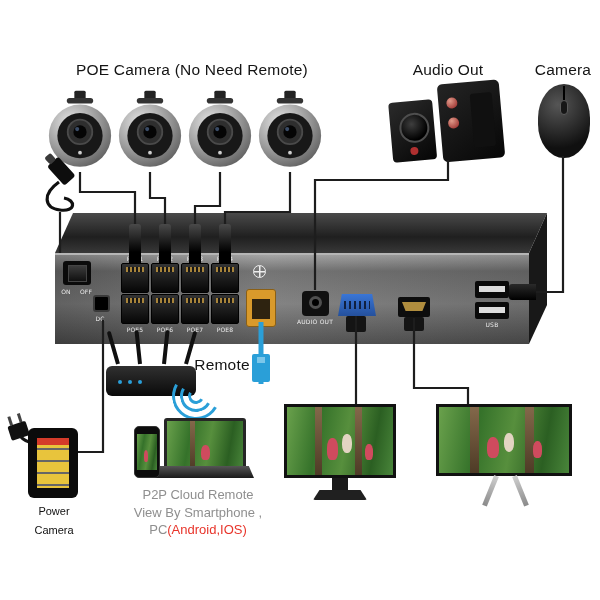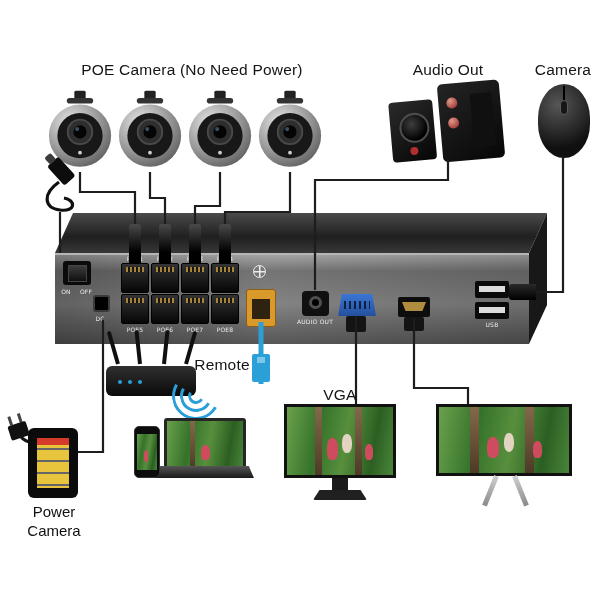--- a/index.html
+++ b/index.html
@@ -40,21 +40,21 @@
         <circle cx="35" cy="48" r="33" fill="url(#camg)"></circle>
         <circle cx="35" cy="48" r="24" fill="#181818"></circle>
         <circle cx="35" cy="44" r="13" fill="#2e2e2e" stroke="#4a4a4a" stroke-width="2"></circle>
         <circle cx="35" cy="44" r="7" fill="#050505"></circle>
         <circle cx="32" cy="41" r="2.2" fill="#3b4c66"></circle>
         <circle cx="35" cy="66" r="2" fill="#cfcfcf"></circle>
       </symbol>
     </defs>
   </svg>
 
-  <div class="lbl" style="left:72px;top:61px;width:240px">POE Camera (No Need Power)</div>
+  <div class="lbl" style="left:72px;top:61px;width:240px">POE Camera (No Need Remote)</div>
   <div class="lbl" style="left:400px;top:61px;width:96px">Audio Out</div>
   <div class="lbl" style="left:530px;top:61px;width:66px">Camera</div>
 
   <svg class="abs" style="left:47px;top:90px" width="66" height="80" viewBox="0 0 70 84">
       <use href="#domecam"></use>
     </svg>
   <svg class="abs" style="left:117px;top:90px" width="66" height="80" viewBox="0 0 70 84">
       <use href="#domecam"></use>
     </svg>
   <svg class="abs" style="left:187px;top:90px" width="66" height="80" viewBox="0 0 70 84">
@@ -194,22 +194,26 @@
       <div class="figr" style="left:45%;top:50%;width:12%;height:32%"></div>
     </div>
     <div class="abs" style="left:0;top:48px;width:104px;height:12px;clip-path:polygon(5% 0,95% 0,100% 100%,0 100%);background:linear-gradient(180deg,#555,#1a1a1a)"></div>
   </div>
   <div class="abs" style="left:134px;top:426px;width:26px;height:52px;border:1px solid #333;border-radius:5px;background:#0c0c0c;box-sizing:border-box">
     <div class="photo" style="left:2px;top:7px;width:20px;height:36px">
       <div class="figr" style="left:35%;top:45%;width:22%;height:34%"></div>
     </div>
   </div>
 
-
-  <div class="lbl" style="left:284px;top:386px;width:112px">VGA</div>
+  <div class="p2p">
+    <div>P2P Cloud Remote</div>
+    <div>View By Smartphone ,</div>
+    <div><span>PC</span><span class="red">(Android,IOS)</span></div>
+  </div>
+
   <div class="abs" style="left:284px;top:404px;width:112px;height:100px">
     <div class="abs" style="left:0;top:0;width:112px;height:74px;background:#111">
       <div class="photo" style="left:3px;top:3px;width:106px;height:68px">
         <div class="trunk" style="left:26%"></div>
         <div class="trunk" style="left:64%"></div>
         <div class="figr" style="left:38%;top:46%;width:10%;height:32%"></div>
         <div class="figl" style="left:52%;top:40%;width:9%;height:28%"></div>
         <div class="figr" style="left:74%;top:54%;width:7%;height:24%"></div>
       </div>
     </div>
@@ -237,18 +241,18 @@
       <div class="abs" style="left:13px;top:0;width:3px;height:9px;background:#444"></div>
       <div class="abs" style="left:0;top:9px;width:19px;height:15px;border-radius:2px;background:#111"></div>
     </div>
     <svg class="abs" style="left:0;top:0" width="98" height="96">
       <path d="M14 30 C 26 44, 40 30, 47 24" stroke="#141414" stroke-width="3" fill="none"></path>
     </svg>
     <div class="abs" style="left:22px;top:22px;width:50px;height:70px;border-radius:6px;background:#0b0b0b">
       <div class="abs" style="left:9px;top:10px;width:32px;height:50px;background:linear-gradient(#d43b2a,#d43b2a) 0 0/100% 7px no-repeat,repeating-linear-gradient(180deg,transparent 0 10px,#666 10px 12px),#e8c43c"></div>
     </div>
   </div>
-  <div class="abs" style="left:8px;top:502px;width:92px;text-align:center;font-size:15px;color:#101010;line-height:19px">
+  <div class="abs" style="left:8px;top:502px;width:92px;text-align:center;font-size:11px;color:#101010;line-height:19px">
     <div>Power</div>
     <div>Camera</div>
   </div>
 
 </div>
 
 </body></html>

